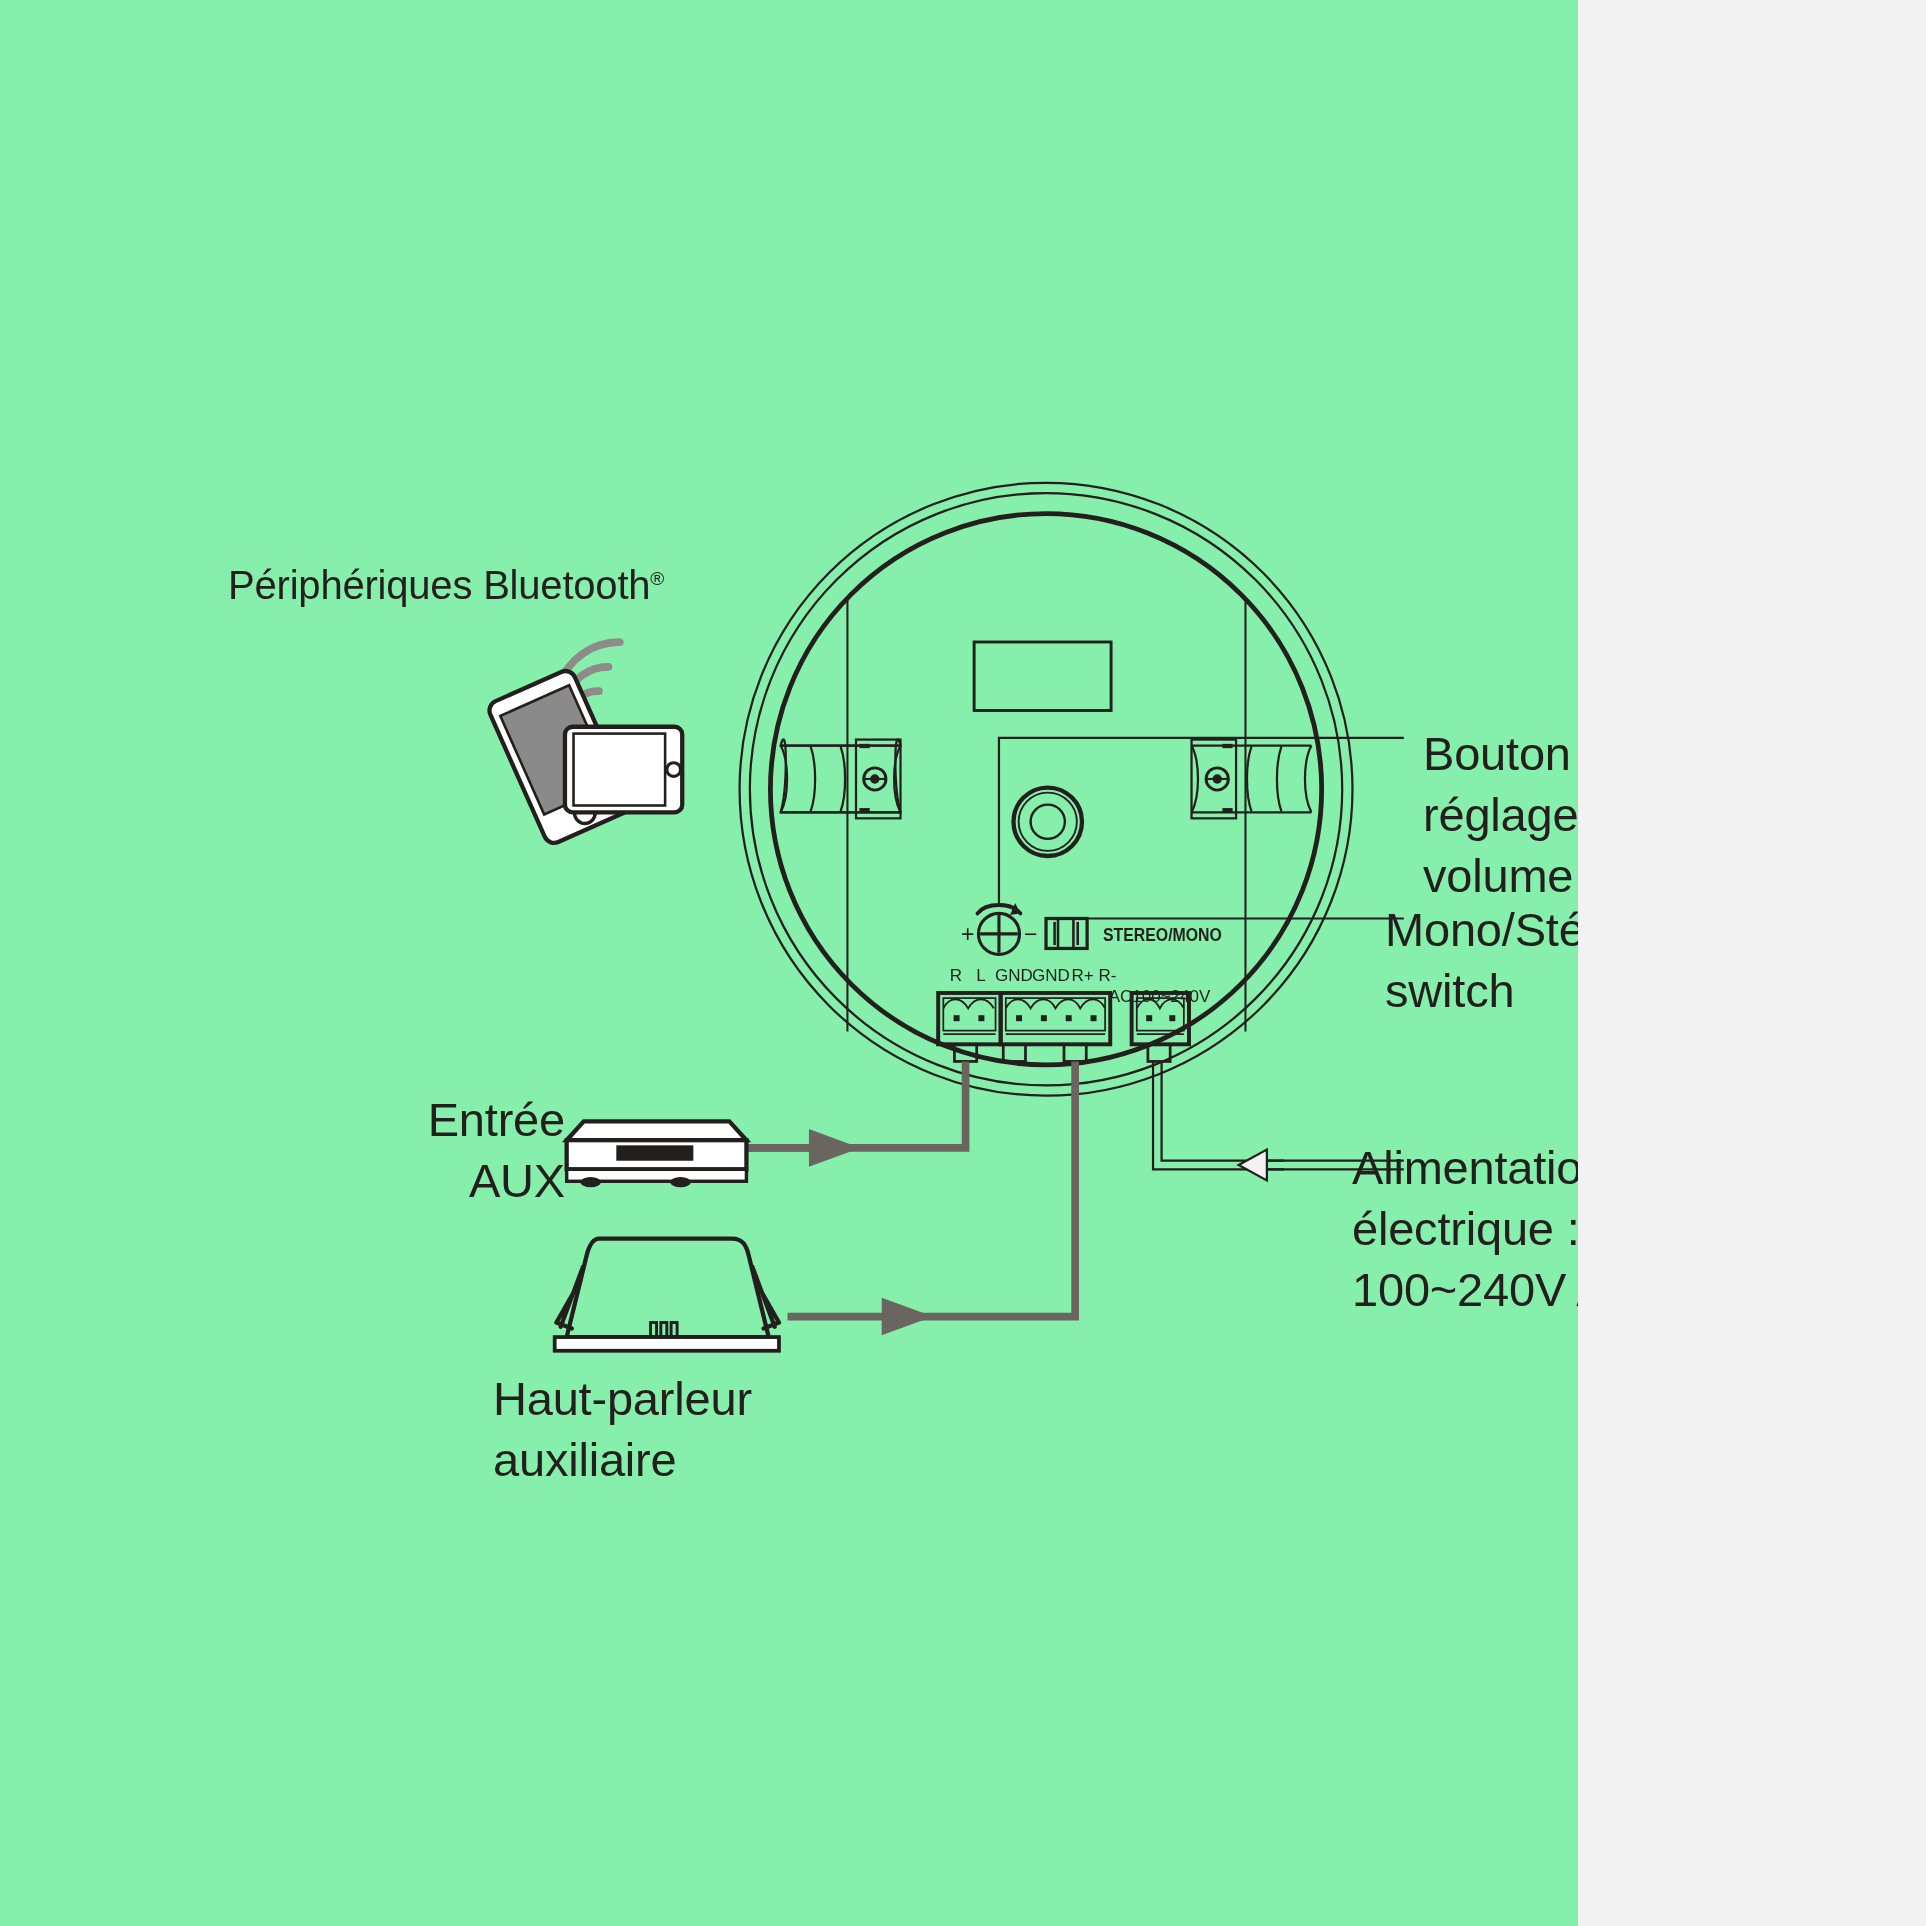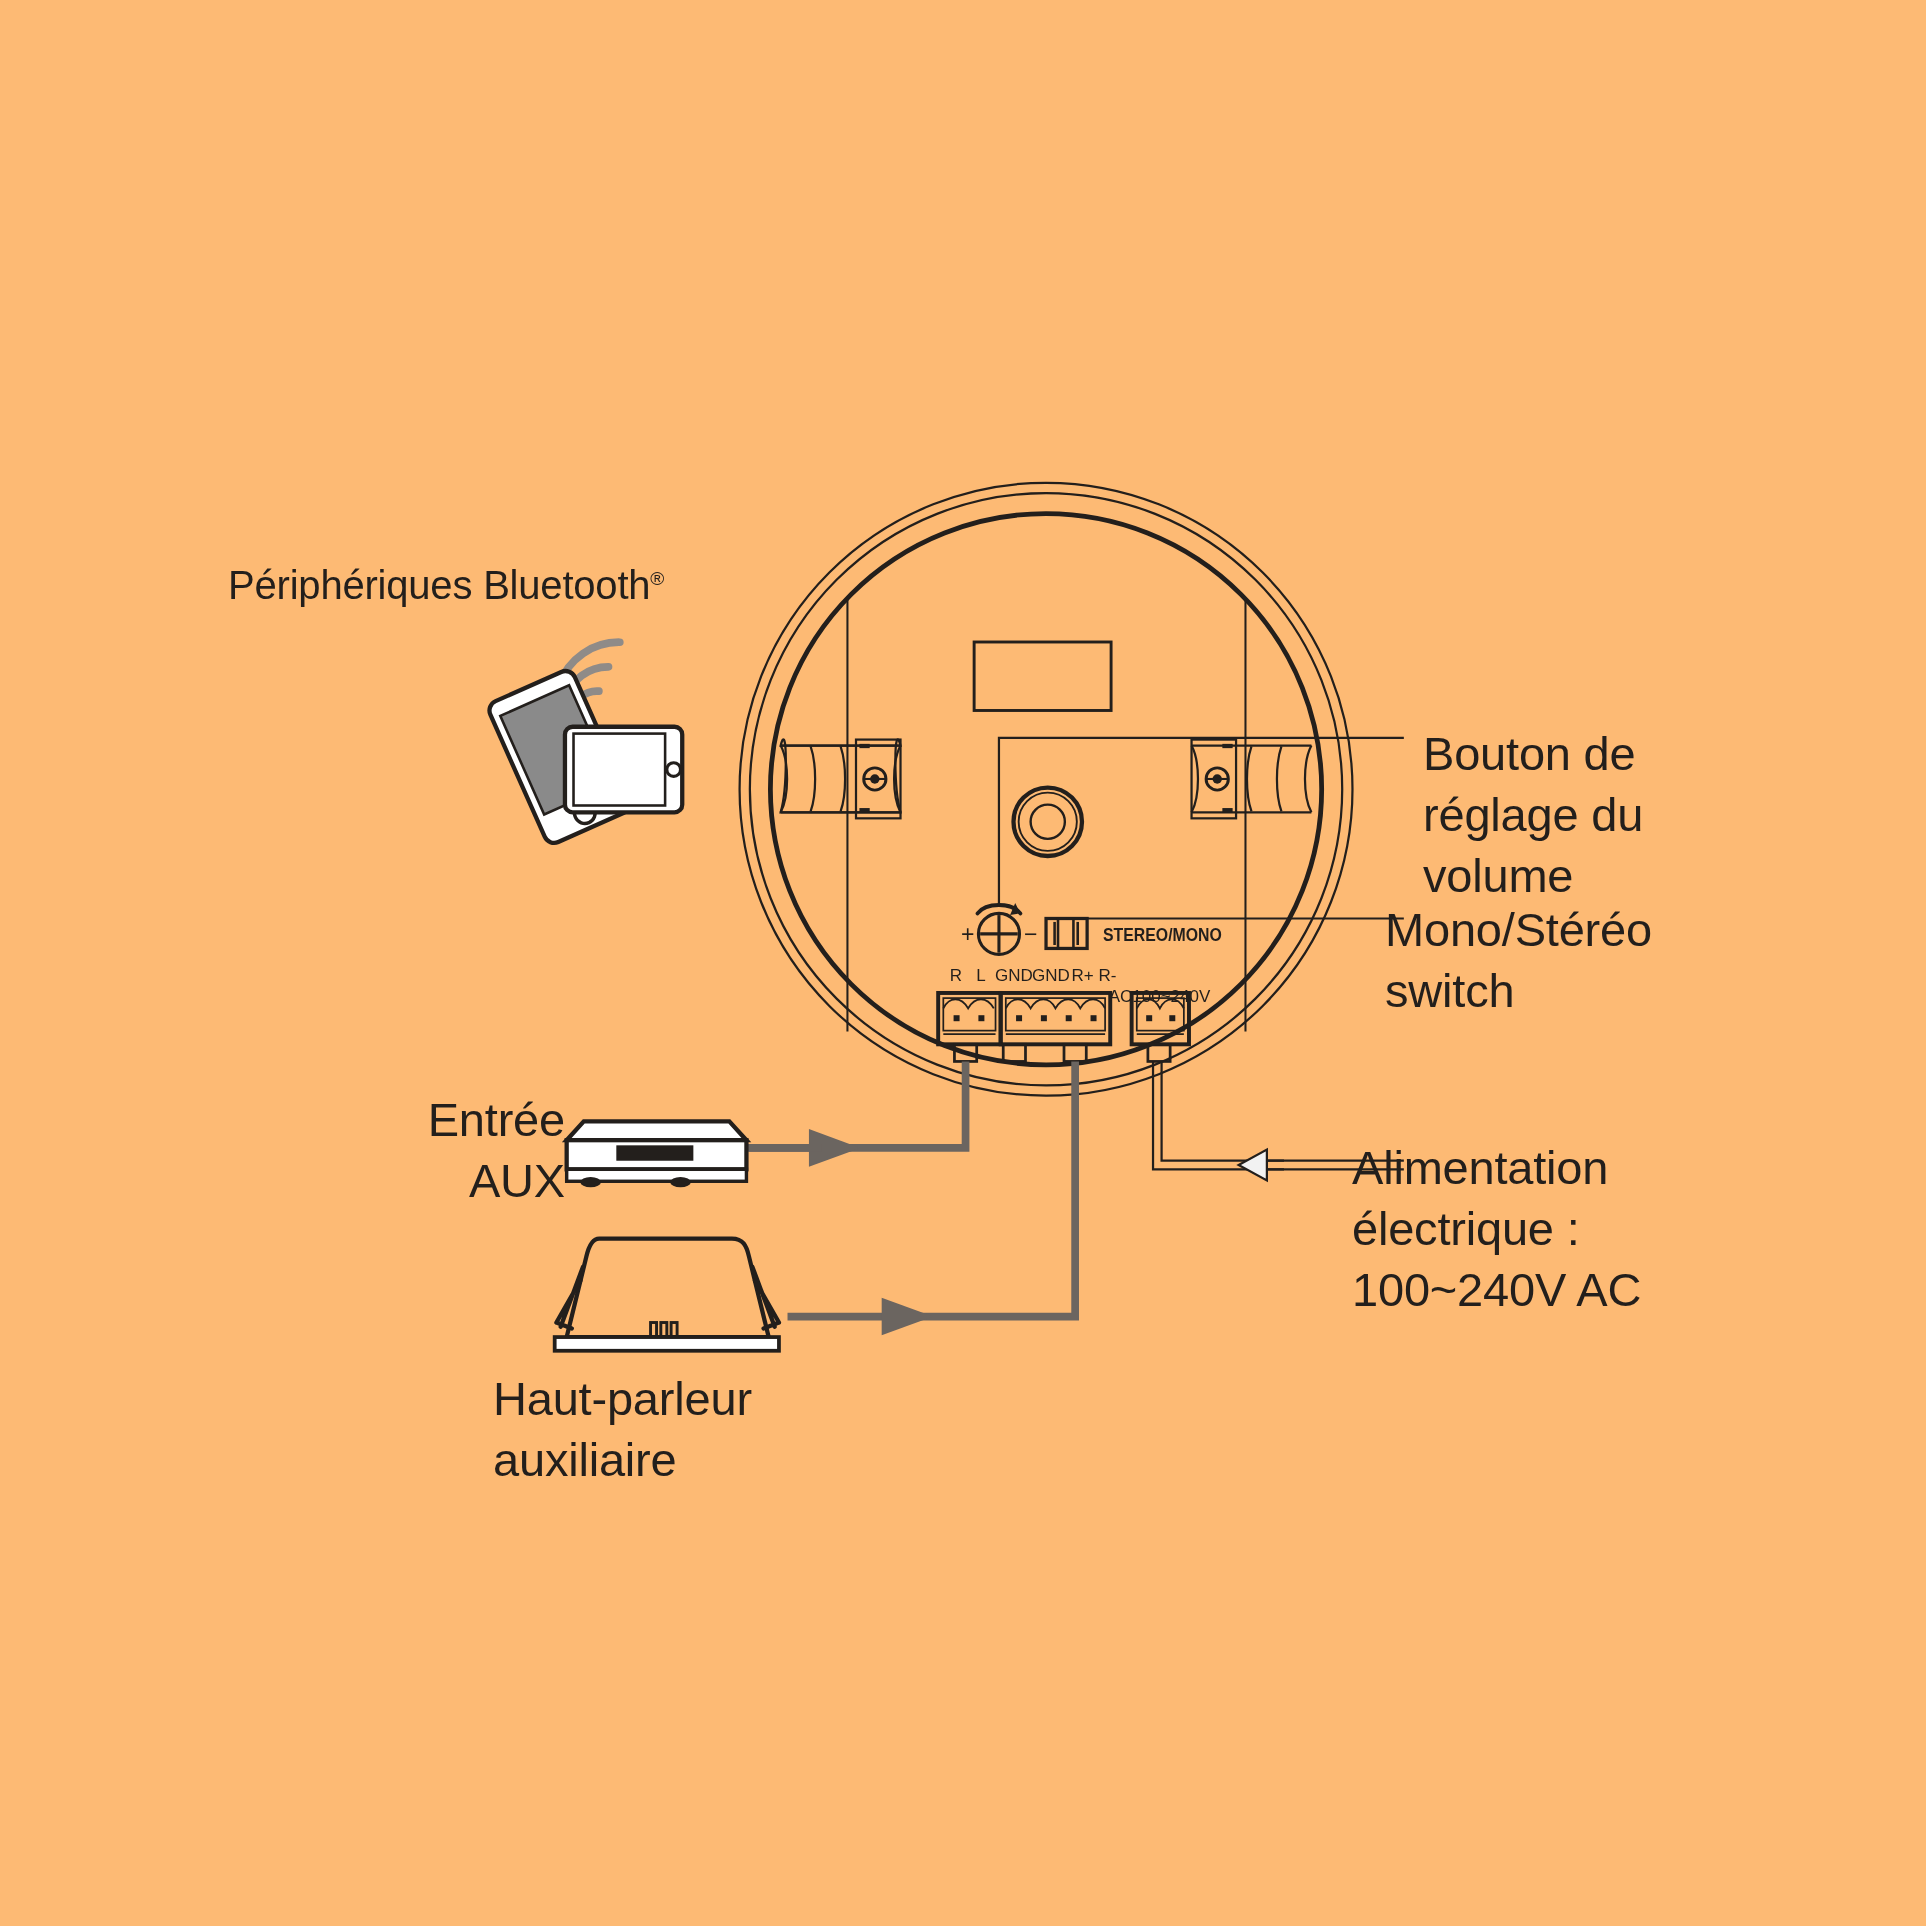--- a/index.html
+++ b/index.html
@@ -3,25 +3,26 @@
 <meta charset="utf-8">
 <title>Bluetooth Ceiling Speaker Connection Diagram</title>
 <style>
   html, body {
     margin: 0;
     padding: 0;
     background: #f2f2f2;
   }
   #stage {
     position: relative;
-    width: 1926px;
+    width: 1532px;
     height: 1926px;
-    background: #fdba74;
+    background: #86efac;
     overflow: hidden;
     font-family: "Liberation Sans", sans-serif;
+    padding-left: 46px;
   }
   #diagram-svg {
     position: absolute;
     left: 0;
     top: 0;
     width: 1926px;
     height: 1926px;
   }
   .lbl {
     position: absolute;

